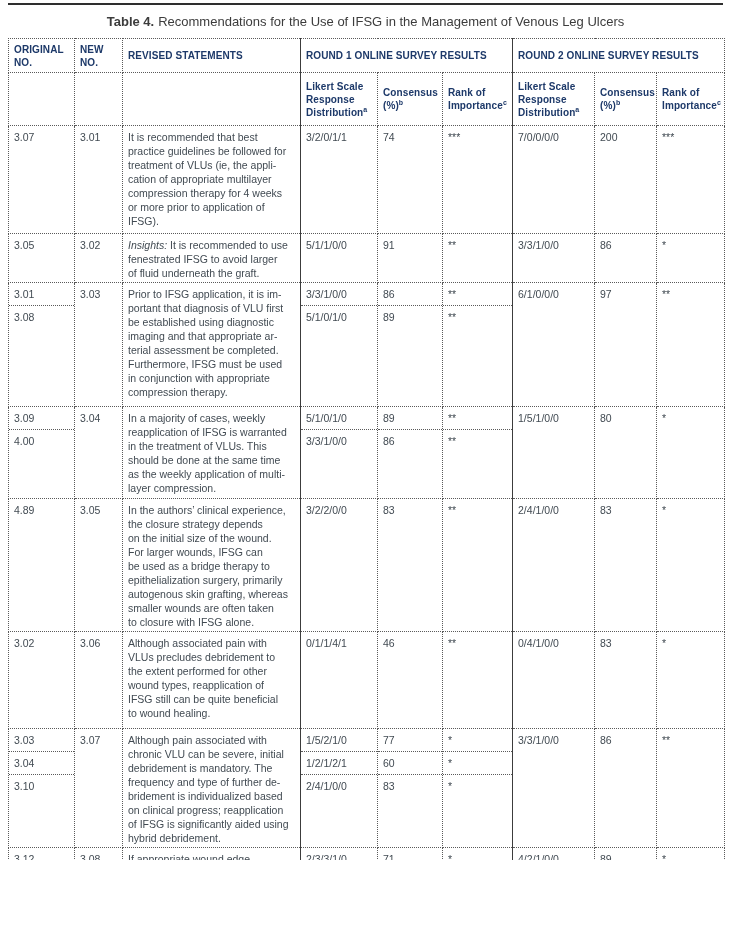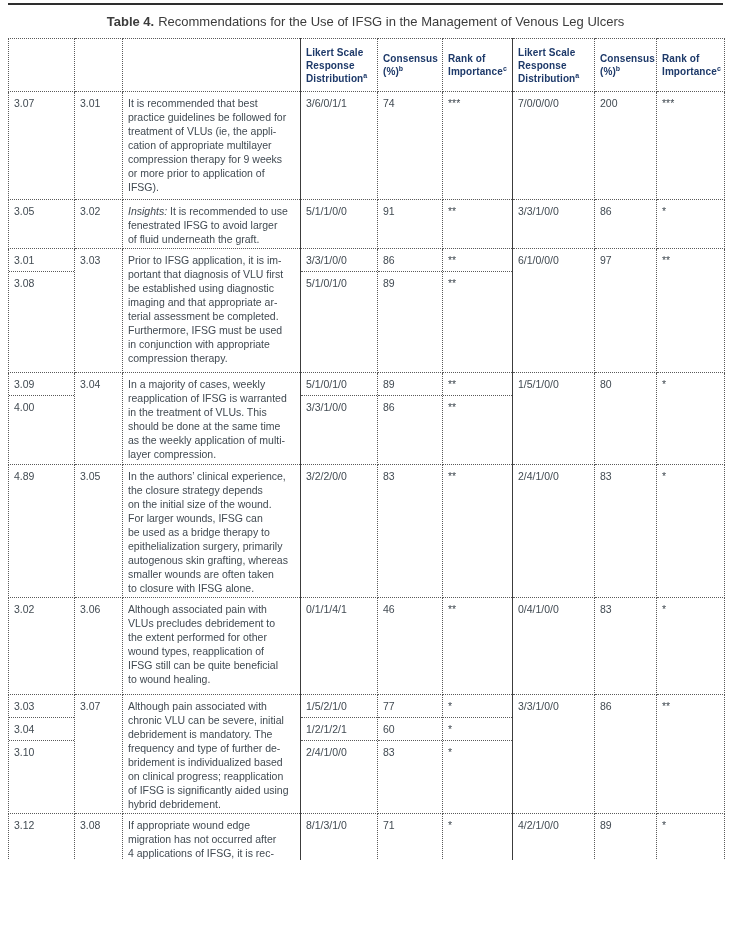--- a/index.html
+++ b/index.html
@@ -53,20 +53,27 @@
         <col style="width:48px">
         <col style="width:178px">
       <col style="width:77px">
         <col style="width:65px">
         <col style="width:70px">
       <col style="width:82px">
         <col style="width:62px">
         <col style="width:68px">
     </colgroup>
     <thead>
+      <tr style="height:34px">
+        <th>ORIGINAL NO.</th>
+        <th>NEW NO.</th>
+        <th>REVISED STATEMENTS</th>
+        <th colspan="3" class="solid-l">ROUND 1 ONLINE SURVEY RESULTS</th>
+        <th colspan="3" class="solid-l">ROUND 2 ONLINE SURVEY RESULTS</th>
+      </tr>
       <tr style="height:53px">
         <th></th>
         <th></th>
         <th></th>
         <th class="solid-l"><span>Likert Scale Response Distribution</span><sup>a</sup></th>
         <th><span>Consensus (%)</span><sup>b</sup></th>
         <th><span>Rank of Importance</span><sup>c</sup></th>
         <th class="solid-l"><span>Likert Scale Response Distribution</span><sup>a</sup></th>
         <th><span>Consensus (%)</span><sup>b</sup></th>
         <th><span>Rank of Importance</span><sup>c</sup></th>
@@ -76,25 +83,25 @@
 
       <tr style="height:108px">
         <td class="sub">
             <div class="srw">3.07</div>
           </td>
         <td>3.01</td>
         <td class="stmt">It is recommended that best
 practice guidelines be followed for
 treatment of VLUs (ie, the appli-
 cation of appropriate multilayer
-compression therapy for 9 weeks
+compression therapy for 4 weeks
 or more prior to application of
 IFSG).</td>
         <td class="sub solid-l">
-            <div class="srw">3/6/0/1/1</div>
+            <div class="srw">3/2/0/1/1</div>
           </td>
         <td class="sub">
             <div class="srw">74</div>
           </td>
         <td class="sub">
             <div class="srw">***</div>
           </td>
         <td class="solid-l">7/0/0/0/0</td>
         <td>200</td>
         <td>***</td>
@@ -275,21 +282,21 @@
             <div class="srw">3.12</div>
           </td>
         <td>3.08</td>
         <td class="stmt">If appropriate wound edge
 migration has not occurred after
 4 applications of IFSG, it is rec-
 ommended to stop use, reassess
 the wound, and reevaluate the
 treatment strategy.</td>
         <td class="sub solid-l">
-            <div class="srw">8/1/3/1/0</div>
+            <div class="srw">2/3/3/1/0</div>
           </td>
         <td class="sub">
             <div class="srw">71</div>
           </td>
         <td class="sub">
             <div class="srw">*</div>
           </td>
         <td class="solid-l">4/2/1/0/0</td>
         <td>89</td>
         <td>*</td>

